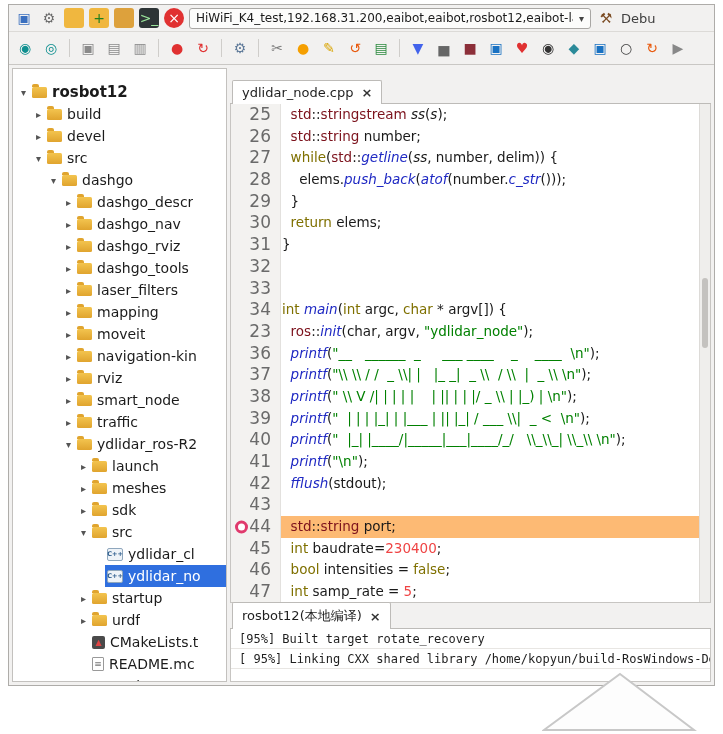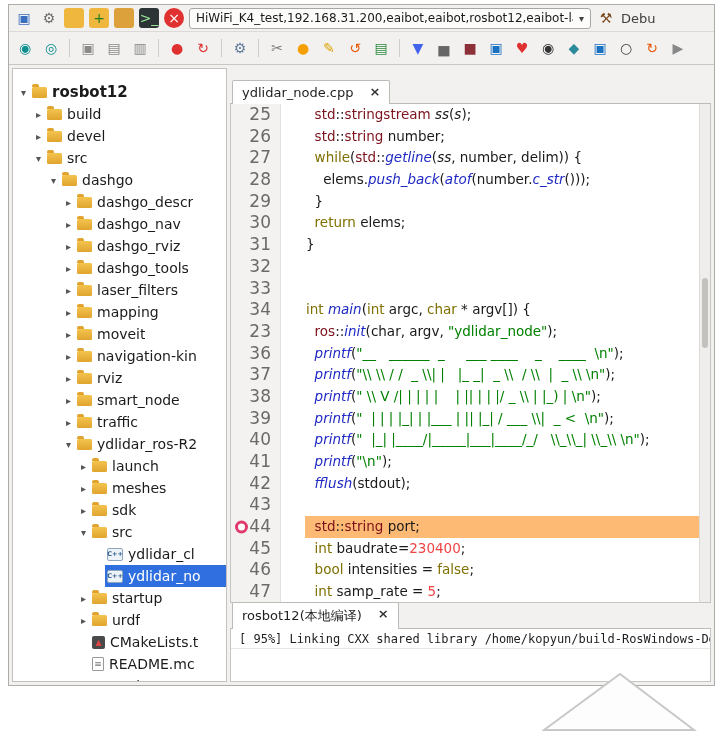--- a/index.html
+++ b/index.html
@@ -50,34 +50,34 @@
   .ic-cmake { width:13px; height:13px; flex:none; display:inline-flex; align-items:center;
     justify-content:center; background:#4a4a4a; color:#e04444; font-size:8px; border-radius:2px; }
   .ic-doc { width:12px; height:14px; flex:none; display:inline-flex; align-items:center;
     justify-content:center; background:#ffffff; border:1px solid #999; color:#777;
     font-size:9px; border-radius:1px; }
   .ic-gear { width:14px; flex:none; color:#e8590c; font-size:12px; text-align:center; }
   
   .rightcol { flex:1; display:flex; flex-direction:column; min-width:0; }
   .tabbar { flex:none; display:flex; align-items:flex-end; height:26px; margin-top:10px;
     border-bottom:1px solid #bdbbb8; padding-left:2px; }
-  .tab { display:inline-flex; gap:16px; background:#ffffff;
+  .tab { display:inline-flex; align-items:center; gap:8px; background:#ffffff;
     border:1px solid #bdbbb8; border-bottom:none; padding:4px 9px; font-size:13px;
     color:#1f1f1f; border-radius:2px 2px 0 0; margin-bottom:-1px; }
   .tabclose { font-size:13px; font-weight:bold; color:#333; line-height:1; }
   .editor { flex:1; background:#ffffff; border:1px solid #c7c5c2; border-top:none;
     display:flex; overflow:hidden; }
   .lines { flex:1; display:flex; flex-direction:column; overflow:hidden; min-width:0; }
   .code-line { display:flex; height:21.7px; line-height:21.7px; font-size:13.5px; flex:none; }
   .gutter { position:relative; width:50px; flex:none; background:#f3f2f0;
     border-right:1px solid #e3e1de; color:#6a6a6a; font-size:17px; text-align:right;
     padding-right:9px; }
   .bp { position:absolute; left:4px; top:50%; transform:translateY(-50%); width:13px;
     height:13px; border:3.5px solid #e03a6d; border-radius:50%; background:#fff; }
-  .code { flex:1; padding-left:1px; white-space:pre; overflow:hidden; color:#1a1a1a;margin-left:24px; }
+  .code { flex:1; padding-left:1px; white-space:pre; overflow:hidden; color:#1a1a1a; }
   .code-line.hl .code { background:#fdba74; }
   .c-p { color:#1a1a1a; }
   .c-t { color:#7c121c; }
   .c-k { color:#7f7000; }
   .c-f { color:#1f29c3; font-style:italic; }
   .c-s { color:#008000; }
   .c-n { color:#ef4444; }
   .c-v { color:#1a1a1a; font-style:italic; }
   .vscroll { width:11px; flex:none; background:#efeeec; border-left:1px solid #dddbd8;
     position:relative; }
@@ -517,20 +517,21 @@
           <div class="vhandle"></div>
         </div>
       </div>
       <div class="outtabbar">
         <span class="tab">
           <span>rosbot12(本地编译)</span>
           <span class="tabclose">×</span>
         </span>
       </div>
       <div class="outpanel">
+          <div class="out-line">[95%] Built target rotate_recovery</div>
           <div class="out-line">[ 95%] Linking CXX shared library /home/kopyun/build-RosWindows-Desktop_Qt_5_1</div>
         </div>
     </div>
 
   </div>
 </div>
 
 <svg class="overlay-tri" width="156" height="62">
   <polygon points="78,2 152,58 2,58" fill="#fdfdfd" stroke="#c8c8c8" stroke-width="2"></polygon>
 </svg>

